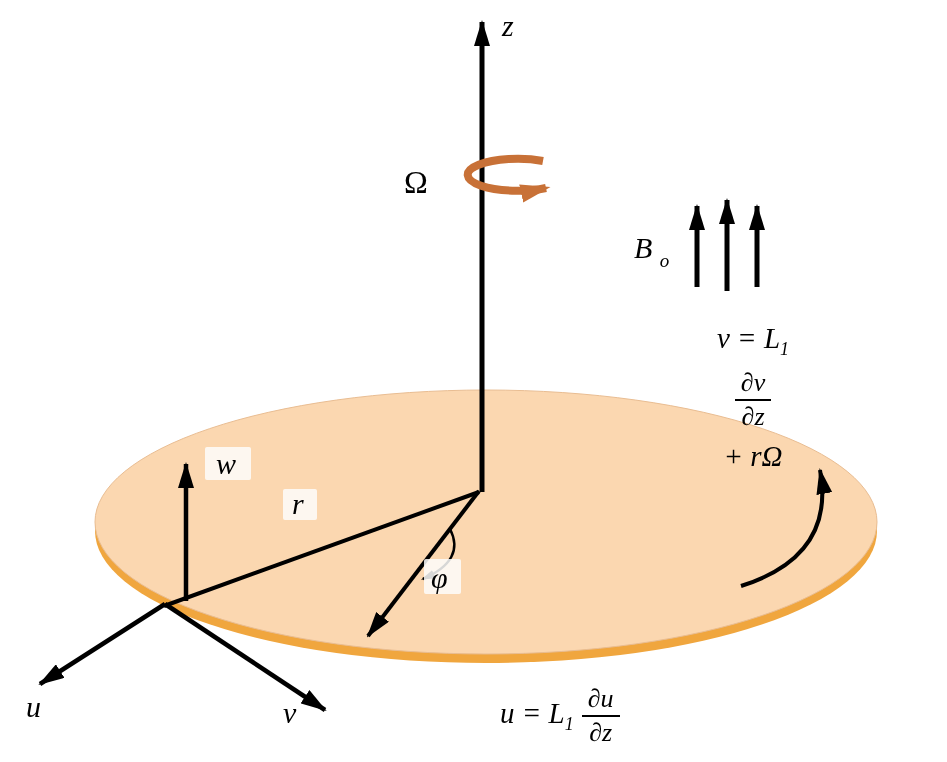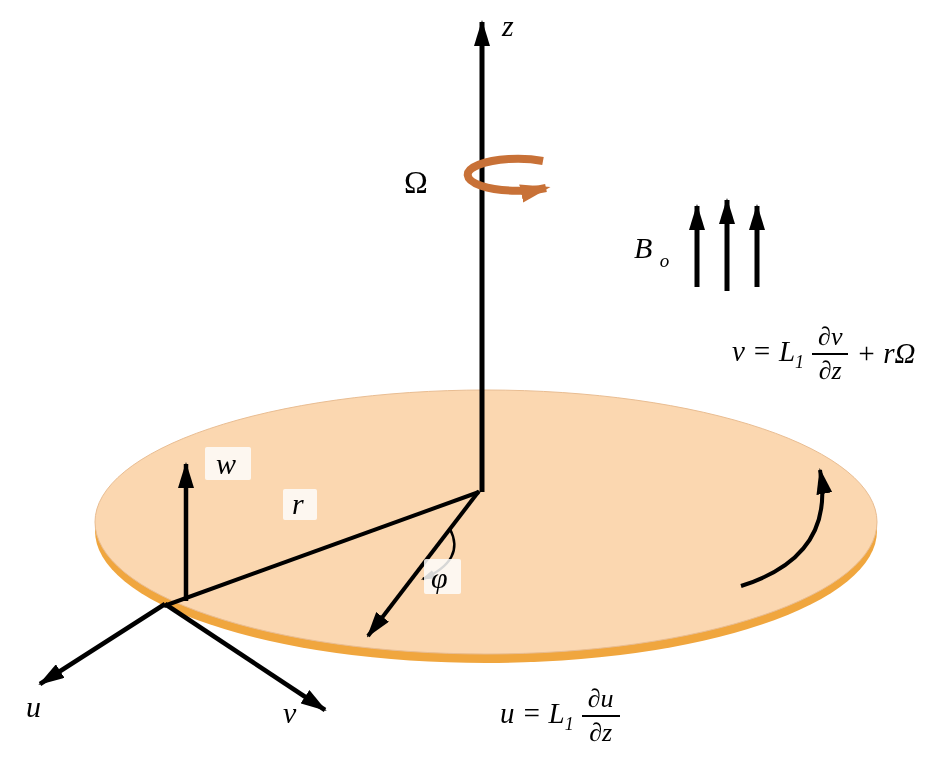--- a/index.html
+++ b/index.html
@@ -112,21 +112,21 @@
 
     <text class="axis-label" x="292" y="514">r</text>
 
     <text class="axis-label" x="431" y="588">φ</text>
 
     <text class="axis-label" x="26" y="717">u</text>
 
     <text class="axis-label" x="283" y="723">v</text>
   </svg>
 
-  <div class="equation" style="left:732px; top:322px;">
+  <div class="equation" style="left:717px; top:322px;flex-direction:column;">
     <span class="eq-lead"><span>v = L</span><sub>1</sub></span>
     <span class="frac">
       <span class="num">∂v</span>
       <span class="den">∂z</span>
     </span>
     <span>+ rΩ</span>
   </div>
 
   <div class="equation" style="left:500px; top:684px;">
     <span class="eq-lead"><span>u = L</span><sub>1</sub></span>

